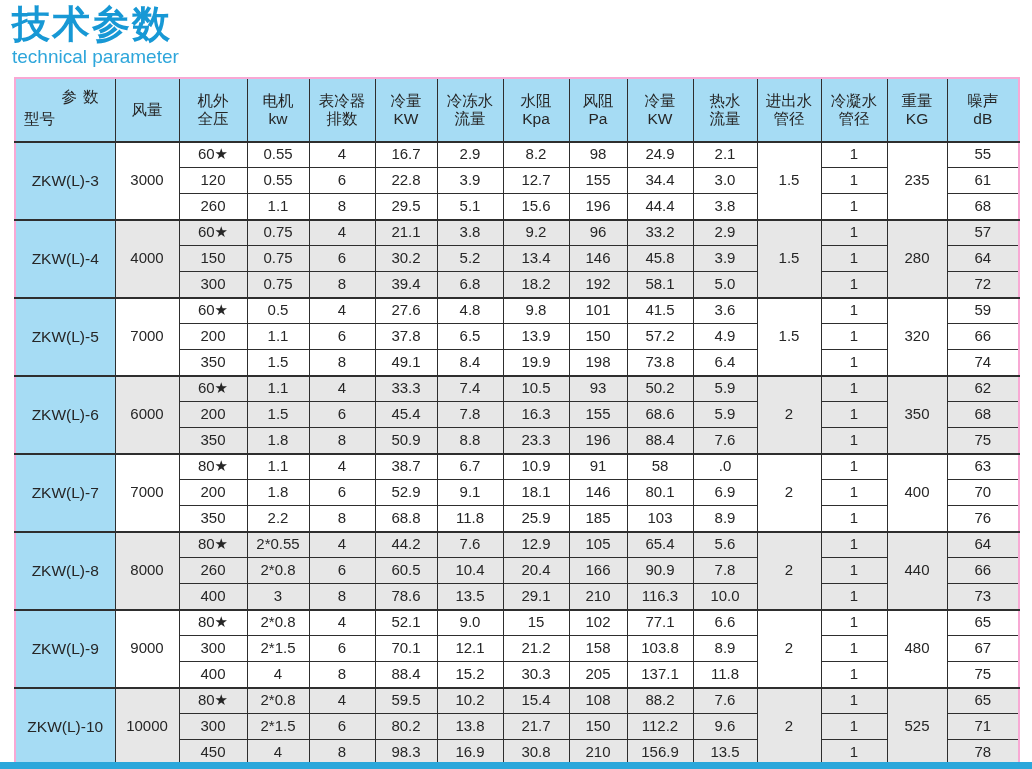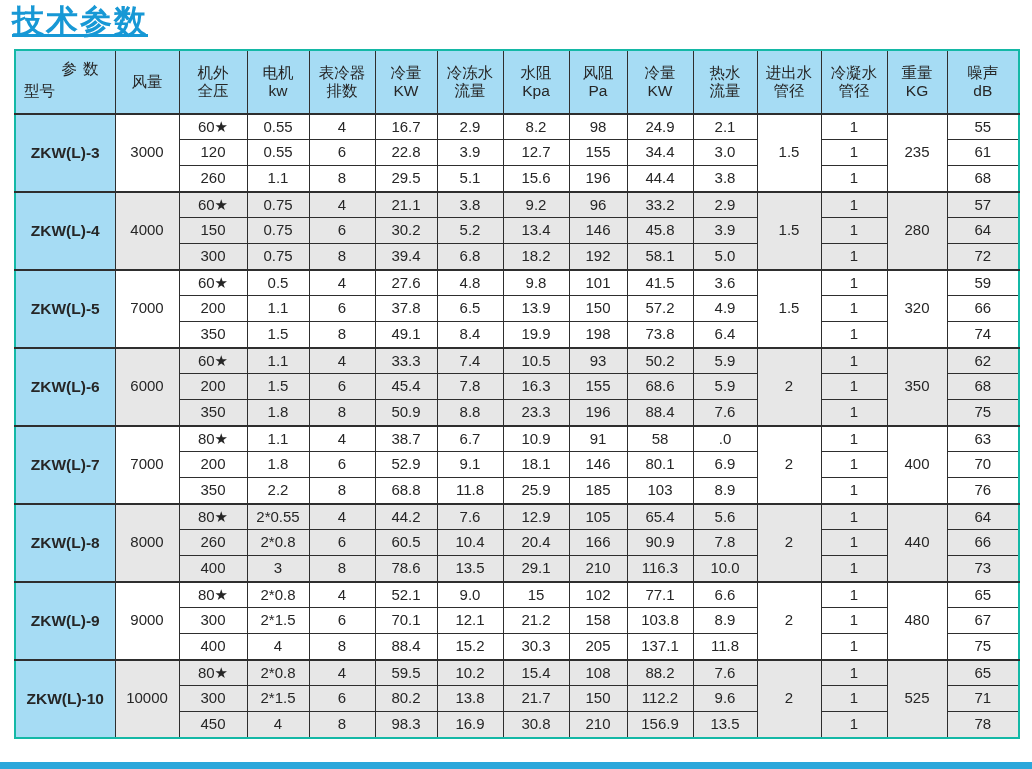--- a/index.html
+++ b/index.html
@@ -1,48 +1,49 @@
 <!DOCTYPE html>
 <html><head>
 <meta charset="utf-8">
 <style>
   * { box-sizing: border-box; }
   html,body { margin:0; padding:0; background:#fff; }
   body { font-family:"Liberation Sans","DejaVu Sans",sans-serif; }
   .page { width:1032px; height:769px; position:relative; overflow:hidden; background:#fff; }
 
-  .title { color:#1798d5; font-size:32px; font-weight:bold; padding:3px 0 0 12px; letter-spacing:2px; line-height:1.15;text-decoration:underline; }
+  .title { color:#1798d5; font-size:38px; font-weight:bold; padding:3px 0 0 12px; letter-spacing:2px; line-height:1.15; }
   .subtitle { color:#2ea6db; font-size:19px; padding-left:12px; margin-top:0px; line-height:1.1; }
 
-  table.spec { border-collapse:collapse; table-layout:fixed; width:1004px; margin:9px 0 0 14px; border:2px solid #14b8a6; }
+  table.spec { border-collapse:collapse; table-layout:fixed; width:1004px; margin:9px 0 0 14px; border:2px solid #f9a8d4; }
   .spec th, .spec td {
     border:1px solid #2e2e2e; text-align:center; vertical-align:middle;
     font-size:15px; font-weight:normal; color:#262626; padding:0;
     height:26px; line-height:1.12; background:#ffffff; overflow:hidden;
   }
   .spec thead th { background:#a6dcf4; height:64px; white-space:pre-line; font-size:15.5px; }
   .spec tbody tr.alt td { background:#e7e7e7; }
-  .spec tbody th.model { background:#a6dcf4; font-size:15.5px; font-weight:bold; }
+  .spec tbody th.model { background:#a6dcf4; font-size:15.5px; font-weight:normal; }
   .spec tbody tr.gstart th, .spec tbody tr.gstart td { border-top:2px solid #2e2e2e; }
 
   .corner { position:relative; padding:0;
     background-image:linear-gradient(to bottom right,
       transparent calc(50% - 1px), #2e2e2e calc(50% - 1px),
       #2e2e2e calc(50% + 1px), transparent calc(50% + 1px));
   }
   .corner .c-top { position:absolute; top:9px; right:10px; letter-spacing:6px; }
   .corner .c-bottom { position:absolute; bottom:13px; left:8px; }
 
   .bottom-bar { position:absolute; left:0; bottom:0; width:1032px; height:7px; background:#2aa7db; }
 </style>
 </head>
 <body>
 
 <div class="page">
   <div class="title">技术参数</div>
+  <div class="subtitle">technical parameter</div>
 
   <table class="spec">
     <colgroup>
       <col style="width:100px">
         <col style="width:64px">
         <col style="width:68px">
         <col style="width:62px">
       <col style="width:66px">
         <col style="width:62px">
         <col style="width:66px">

